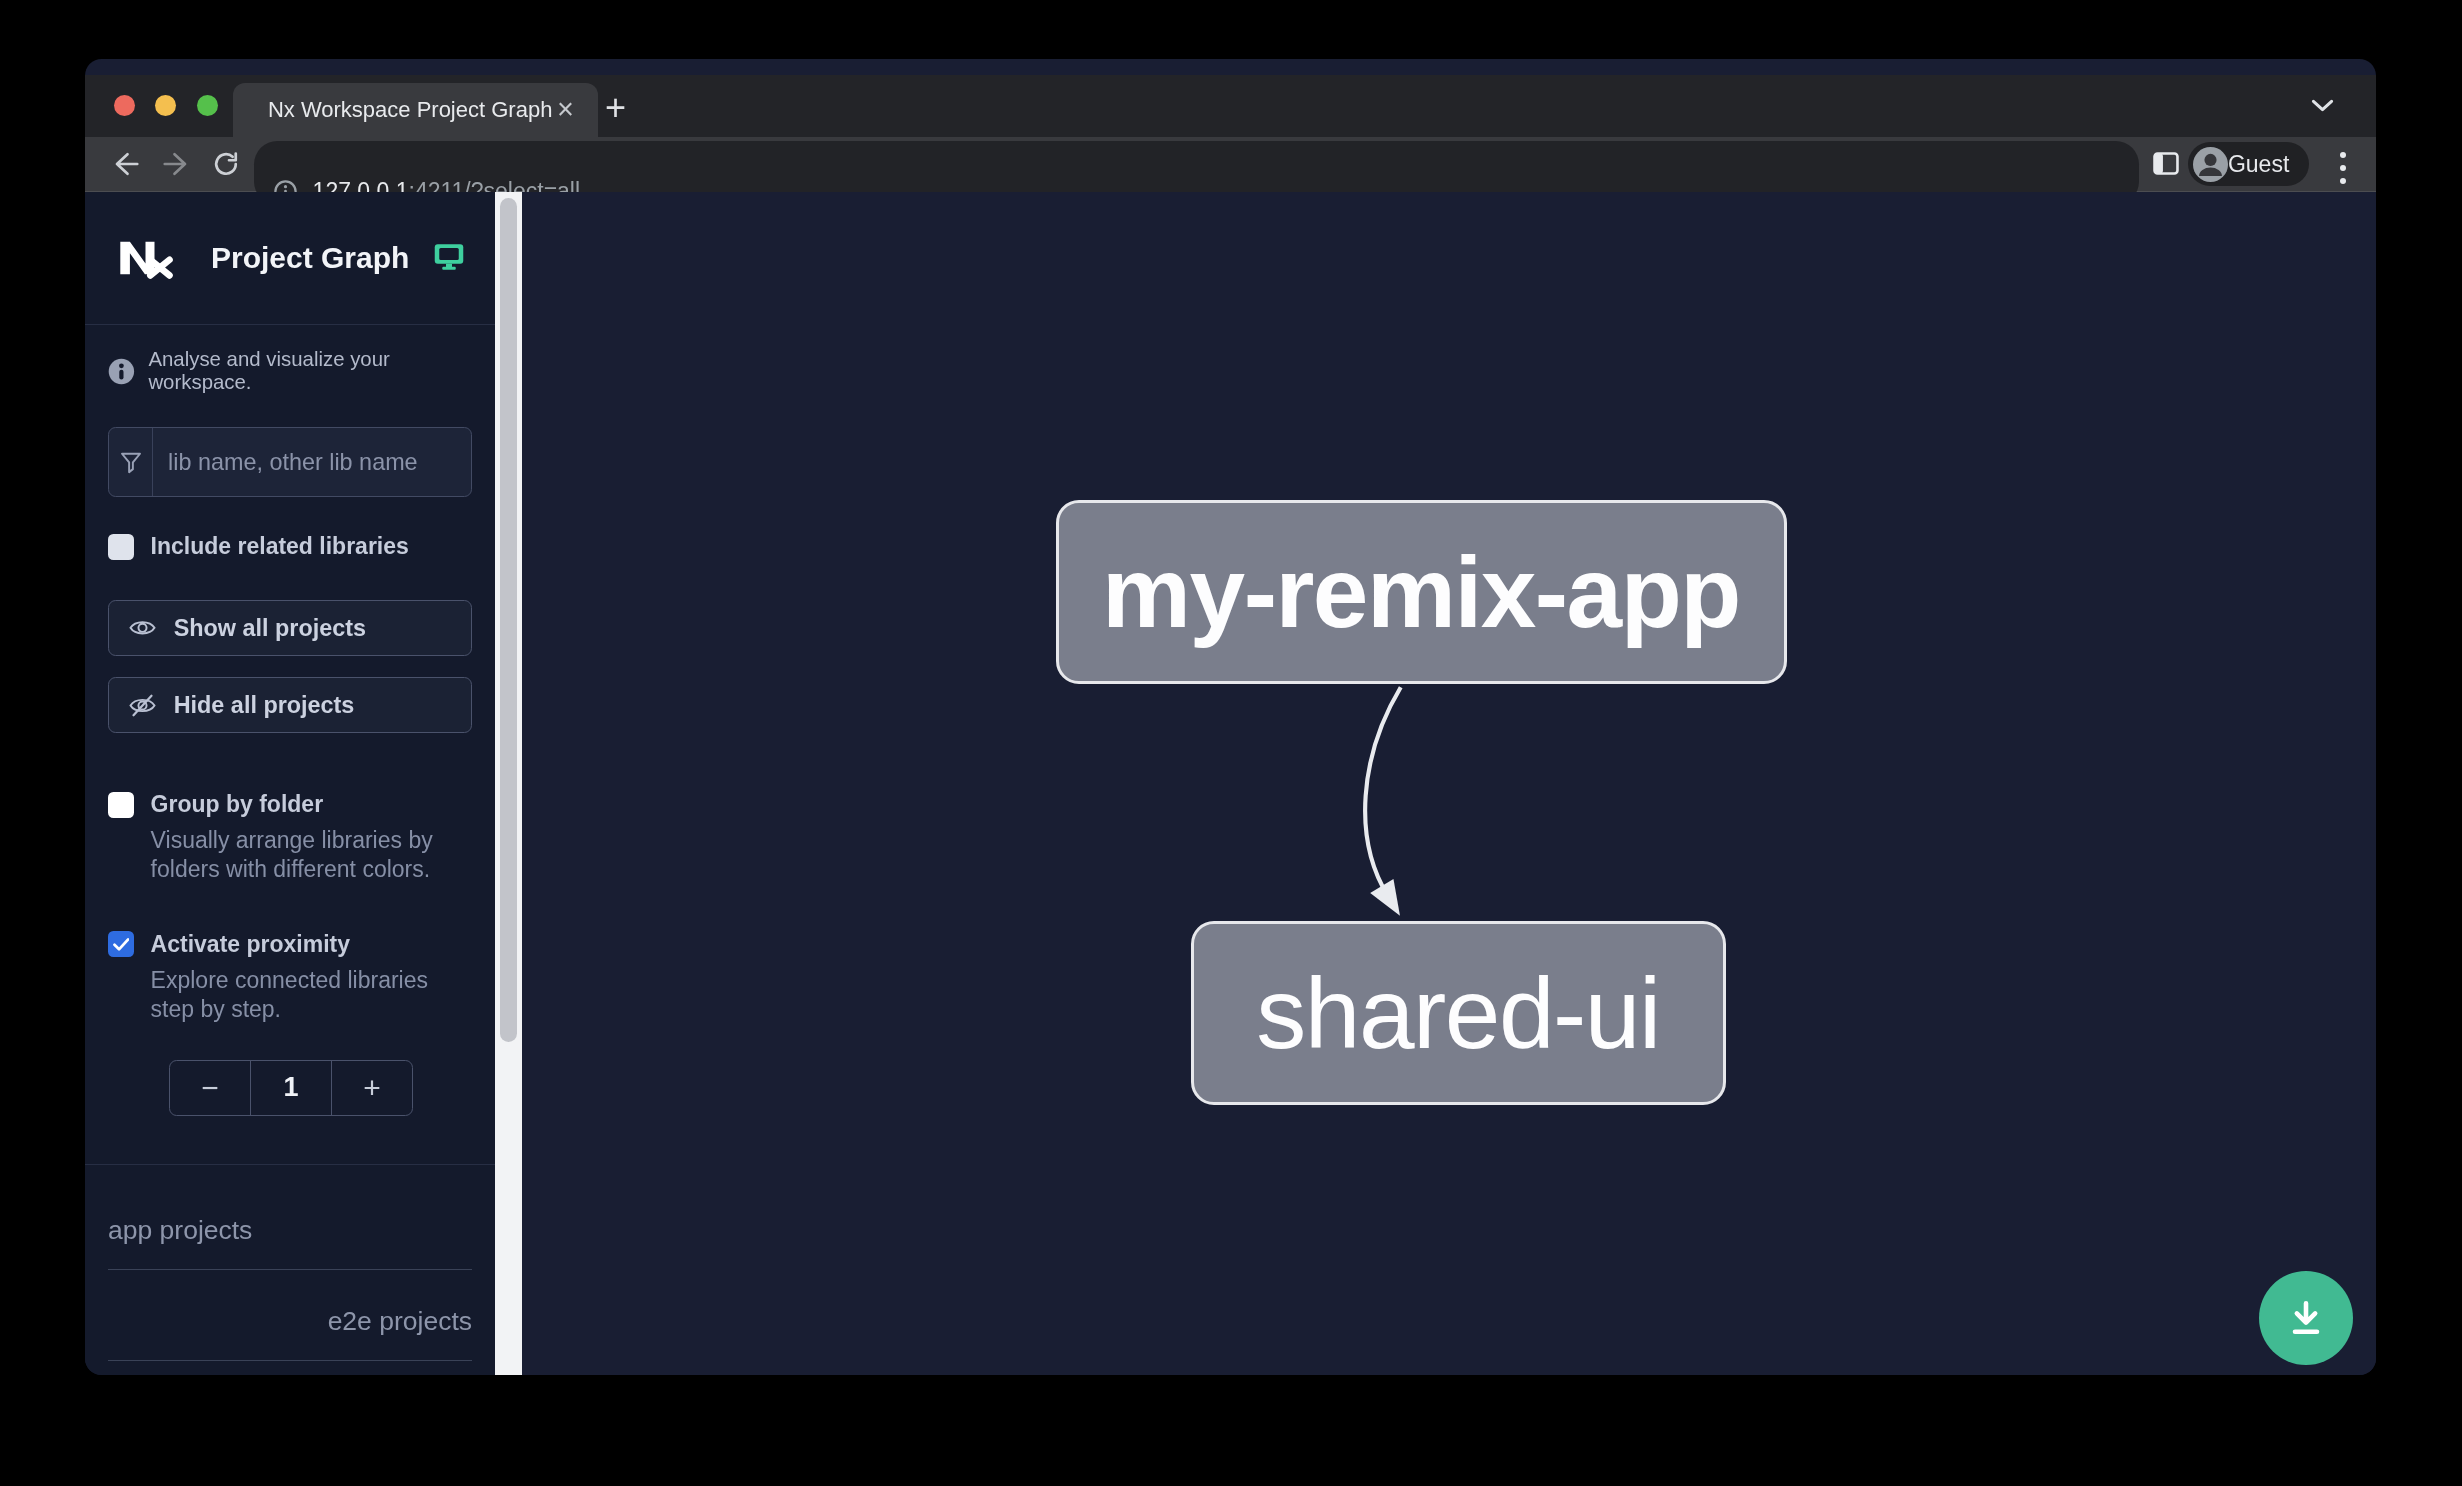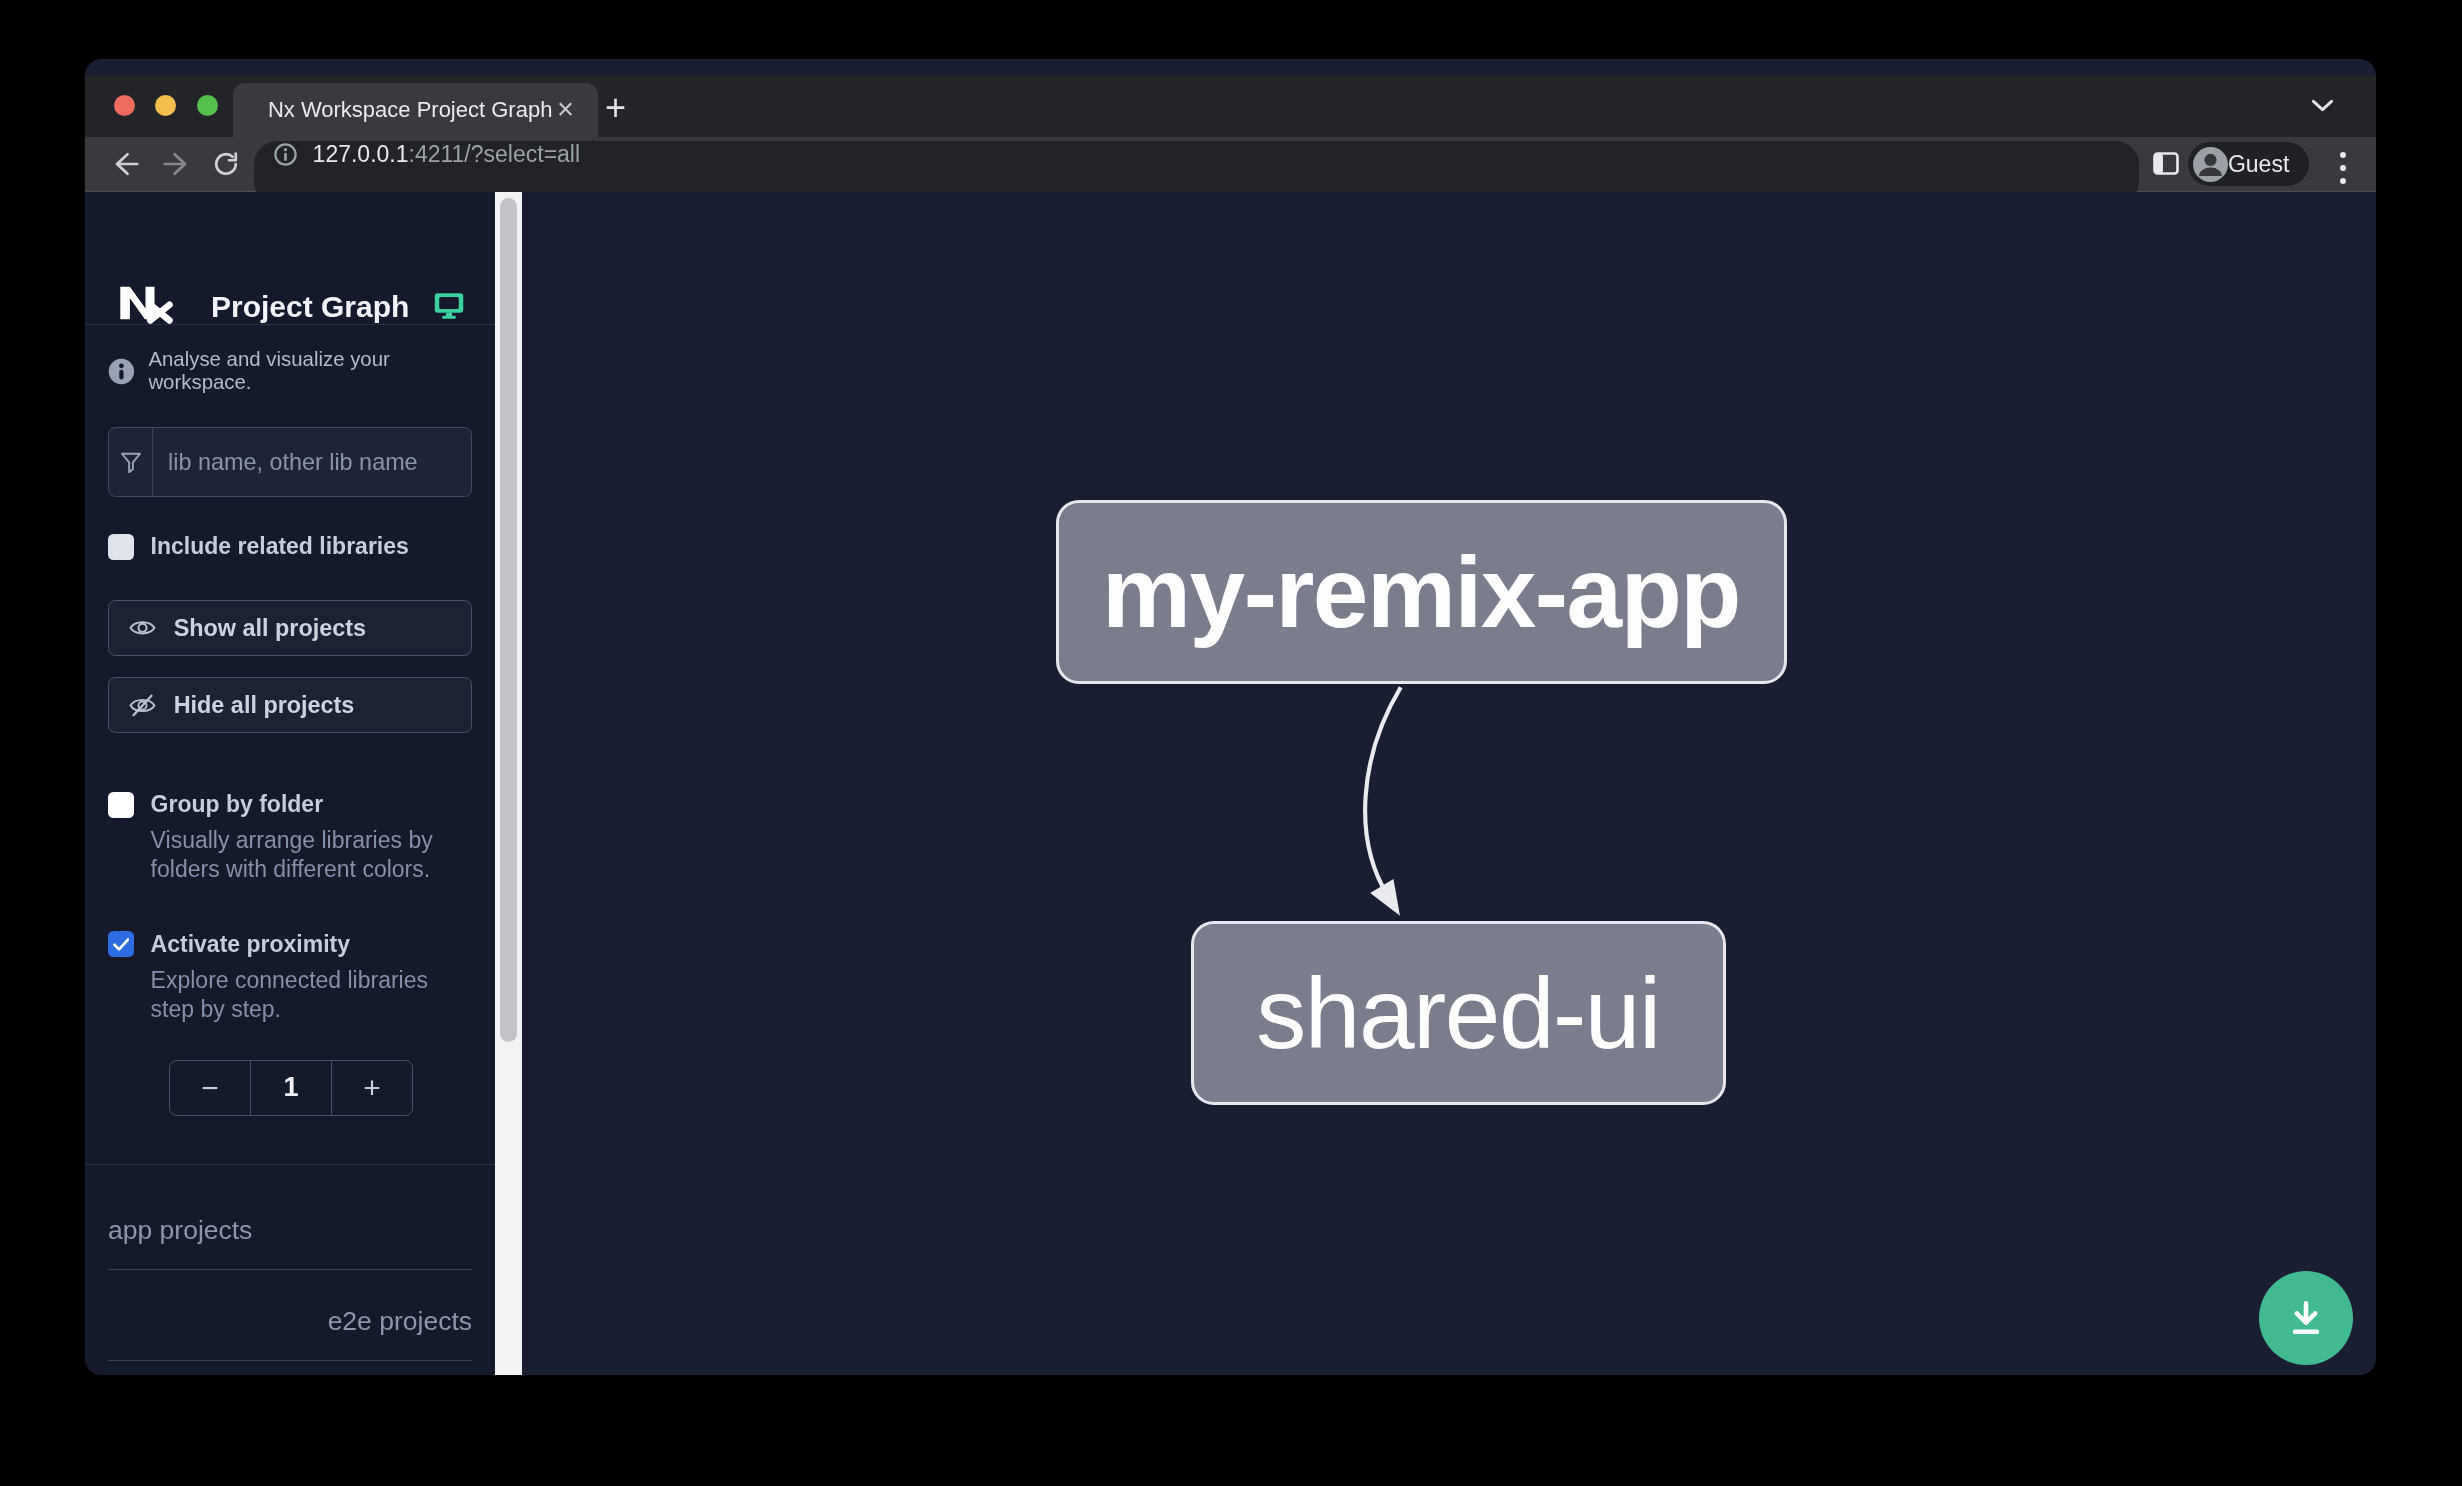--- a/index.html
+++ b/index.html
@@ -18,35 +18,35 @@
          border-radius:12px 12px 0 0; display:flex; align-items:center; padding:0 19.7px; }
   .tab-title { color:#e8eaed; font-size:22px; margin-left:15px; white-space:nowrap; flex:1; }
   .tab-close { color:#c6c9ce; font-size:29px; line-height:29px; padding:0 4.5px; cursor:default; }
   .newtab { position:absolute; left:520px; top:18px; color:#dfe1e5; font-size:36px; font-weight:300; line-height:29px; }
   .tab-chevron { position:absolute; right:42px; top:24px; }
 
   
   .toolbar { position:relative; height:55px; background:#393a3e; border-bottom:1.5px solid #4c4d51; }
   .navbtn { position:absolute; top:12px; }
   .urlbar { position:absolute; left:169px; top:3.8px; width:1885px; height:64px; background:#222327;
-            border-radius:23.4px; display:flex; align-items:flex-start; padding:0 18px; }
+            border-radius:23.4px; display:flex; align-items:flex-end; padding:0 18px; }
   .url-text { font-size:23px; margin-left:13.6px; white-space:nowrap; }
   .url-host { color:#e8eaed; } .url-rest { color:#9aa0a6; }
   .sidepanel { position:absolute; right:197px; top:15px; }
   .guest { position:absolute; right:67px; top:5.3px; height:44px; background:#202124; border-radius:22px;
            display:flex; align-items:center; padding:0 19.7px 0 4.5px; }
   .guest span { color:#e8eaed; font-size:23px; }
   .kebab { position:absolute; right:26px; top:10.6px; display:flex; flex-direction:column; gap:6.8px; padding:4.5px; }
   .kebab i { width:6px; height:6px; border-radius:50%; background:#e8eaed; }
 
   
   .content { position:relative; display:flex; height:1197px; }
 
   .sidebar { width:410px; height:100%; background:#141a2c; color:#8f96ab; flex:none; overflow:hidden; }
-  .sb-header { height:133px; border-bottom:0.8px solid #272e44; display:flex; align-items:flex-end; padding:0 30px; }
+  .sb-header { height:133px; border-bottom:0.8px solid #272e44; display:flex; align-items:center; padding:0 30px; }
   .sb-title { margin-left:35px; font-size:30px; font-weight:600; color:#f2f4f8; }
   .sb-monitor { margin-left:auto; }
   .sb-info { margin:23px 23px 0; display:flex; gap:13.6px; align-items:center; }
   .sb-tagline { font-size:20.4px; color:#b3bacb; }
   .sb-search { margin:33px 23px 0; height:70px; display:flex; align-items:center; background:#1d2438;
                border:1.5px solid #424a63; border-radius:7.6px; overflow:hidden; }
   .sb-search .icel { width:44px; height:100%; display:flex; align-items:center; justify-content:center;
                      border-right:1.5px solid #39415a; flex:none; }
   .sb-search input { flex:1; height:100%; background:transparent; border:none; outline:none;
                      font-family:"Liberation Sans",sans-serif; font-size:23.4px; color:#dfe3ee; padding:0 15px; }

